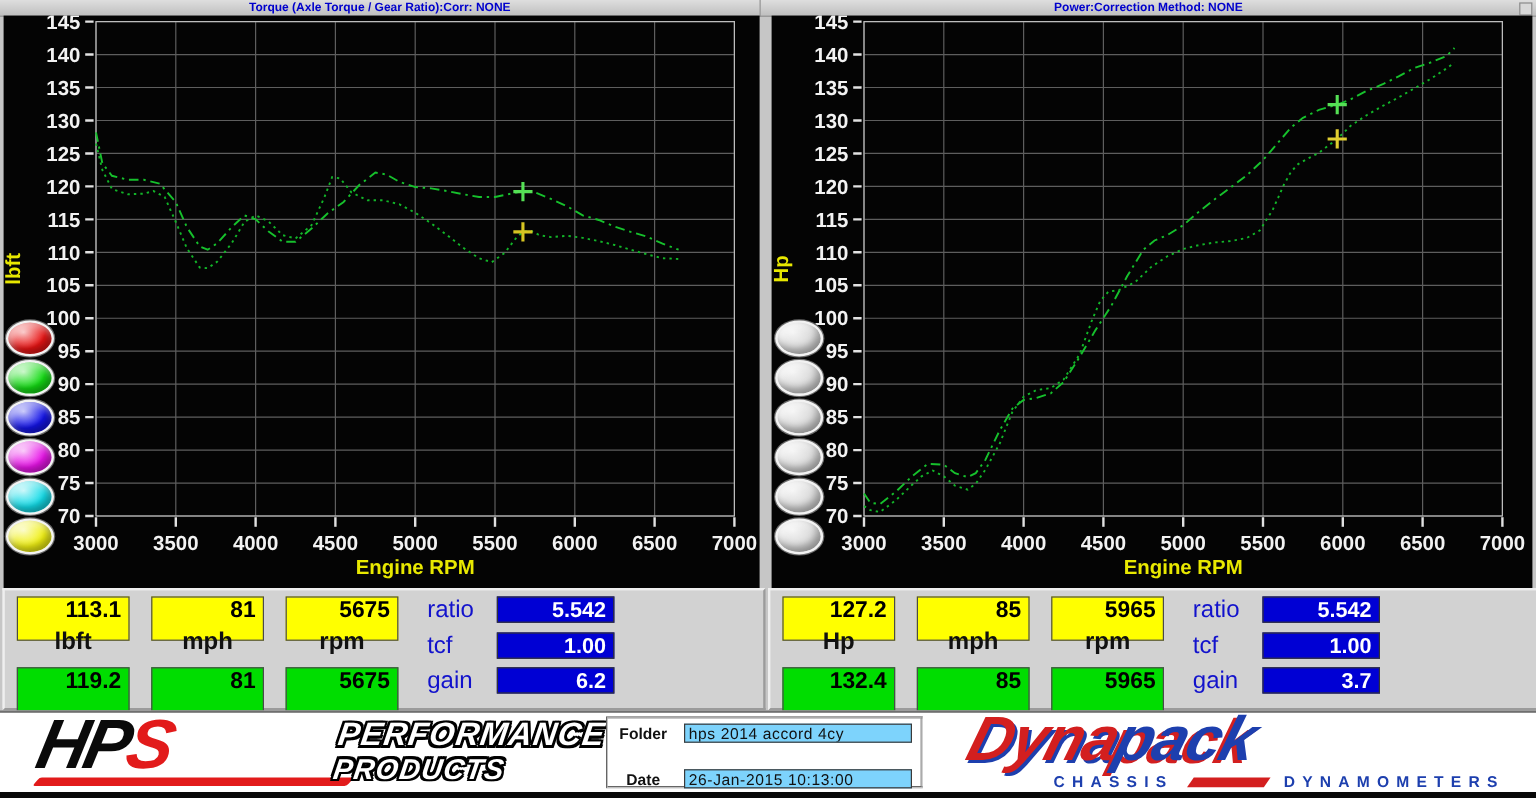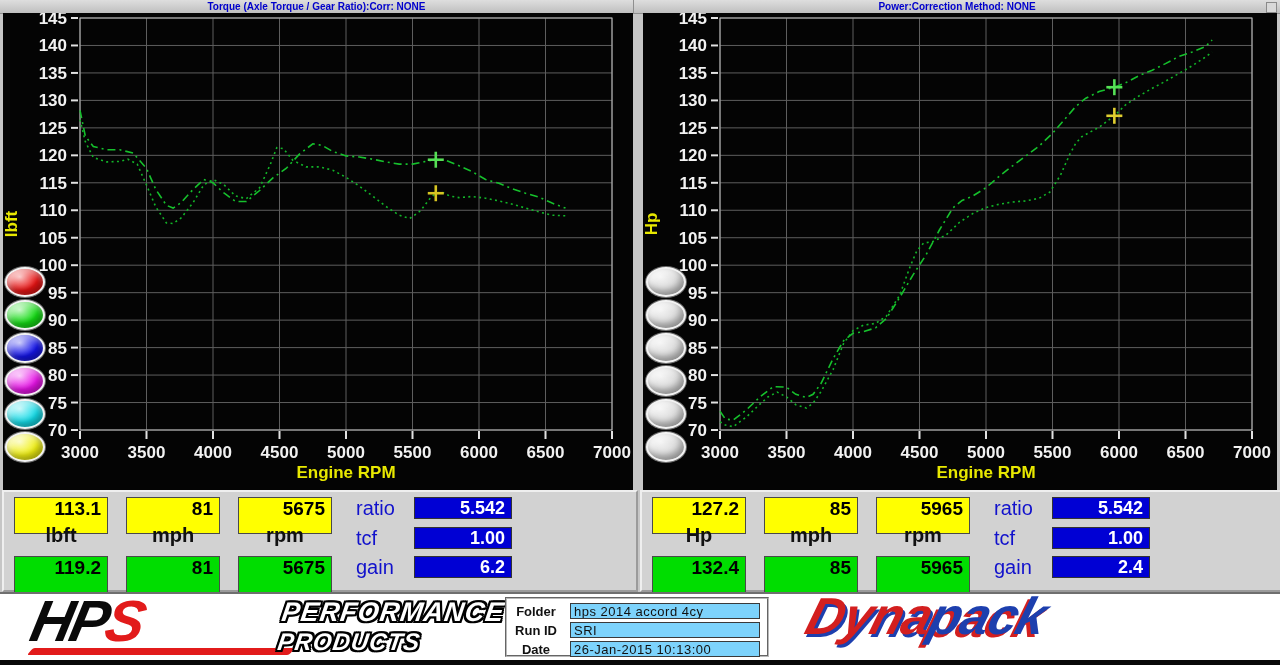--- a/index.html
+++ b/index.html
@@ -316,45 +316,46 @@
     <div class="unit-label c2">mph</div>
     <div class="unit-label c3">rpm</div>
     <div class="val-box val-green c1">132.4</div>
     <div class="val-box val-green c2">85</div>
     <div class="val-box val-green c3">5965</div>
     <div class="side-label r1">ratio</div>
     <div class="side-label r2">tcf</div>
     <div class="side-label r3">gain</div>
     <div class="blue-box r1">5.542</div>
     <div class="blue-box r2">1.00</div>
-    <div class="blue-box r3">2.4</div>
+    <div class="blue-box r3">3.7</div>
   </div>
 
   <div id="footer">
     <div id="hps-logo">
       <div class="hps-letters"><span>HP</span><span class="s-red">S</span></div>
       <div class="hps-swoosh"></div>
       <div class="hps-tagline">
         <div class="t1">PERFORMANCE</div>
         <div class="t2">PRODUCTS</div>
       </div>
     </div>
     <div id="run-form">
       <div class="form-row" style="top:3px;">
         <div class="form-label">Folder</div>
         <div class="form-input">hps 2014 accord 4cy</div>
       </div>
-      <div class="form-row" style="top:22px;">
-        <div class="form-label">Run ID</div>
-        <div class="form-input">SRI</div>
-      </div>
       <div class="form-row" style="top:41px;">
         <div class="form-label">Date</div>
         <div class="form-input">26-Jan-2015  10:13:00</div>
       </div>
     </div>
     <div id="dynapack-logo">
       <div class="dyna-text"><span class="p1">Dyna</span><span class="p2">pack</span></div>
+      <div class="dyna-sub">
+        <span>CHASSIS</span>
+        <span class="dyna-bar"></span>
+        <span>DYNAMOMETERS</span>
+      </div>
     </div>
   </div>
   <div id="bottom-strip"></div>
 
 </div>
 
 </body></html>

